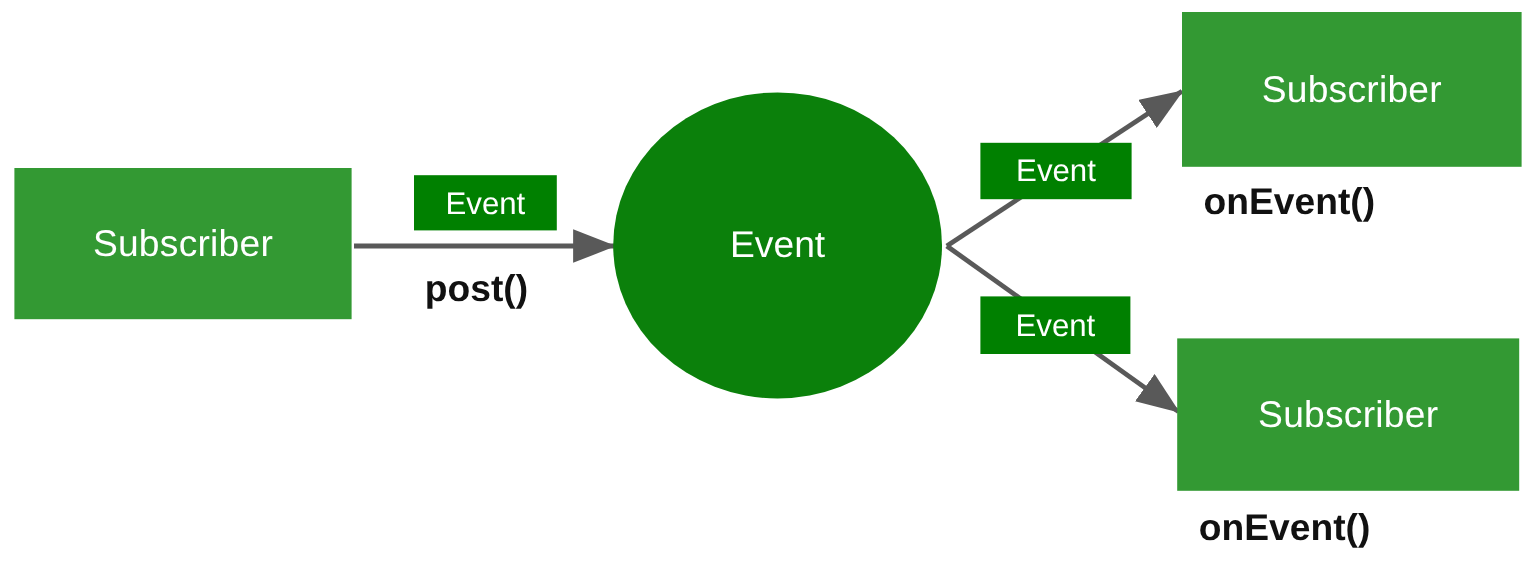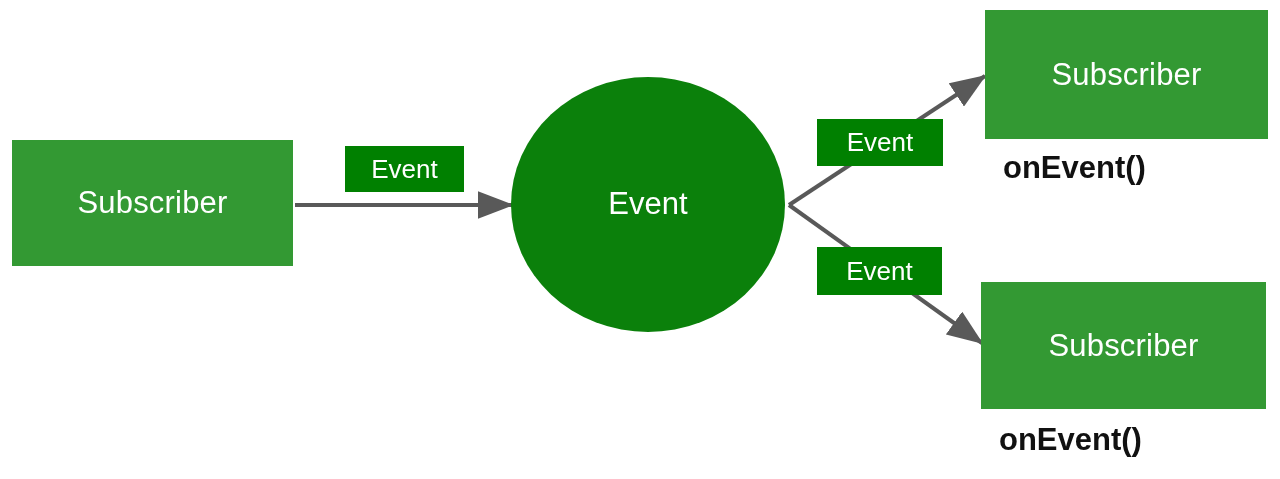--- a/index.html
+++ b/index.html
@@ -169,18 +169,19 @@
   </div>
 
   <div class="event-badge badge-top">
     <span>Event</span>
   </div>
 
   <div class="event-badge badge-bottom">
     <span>Event</span>
   </div>
 
+  <div class="edge-label label-post">post()</div>
 
   <div class="edge-label label-onevent-top">onEvent()</div>
 
   <div class="edge-label label-onevent-bottom">onEvent()</div>
 
 </div>
 
 </body></html>

